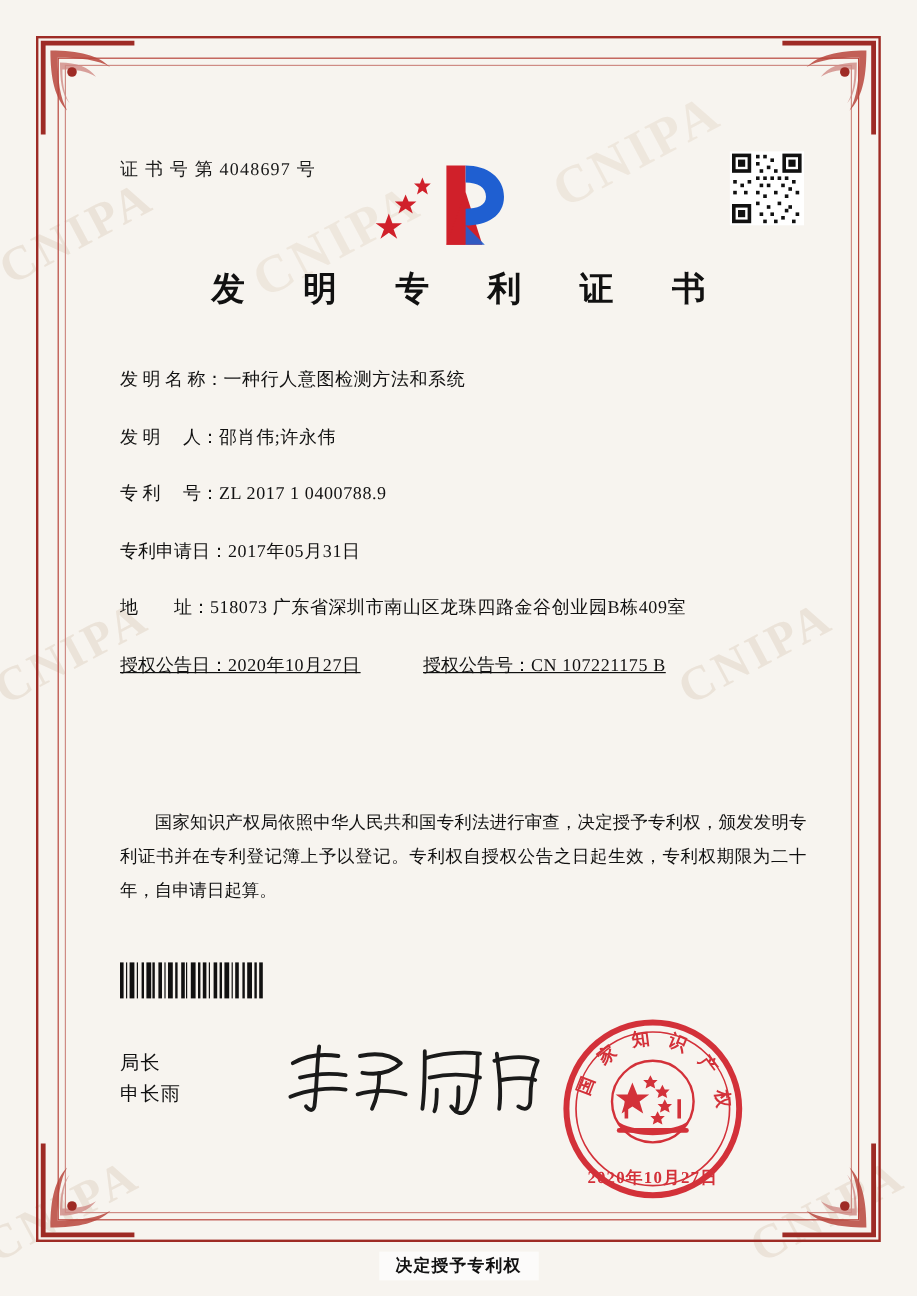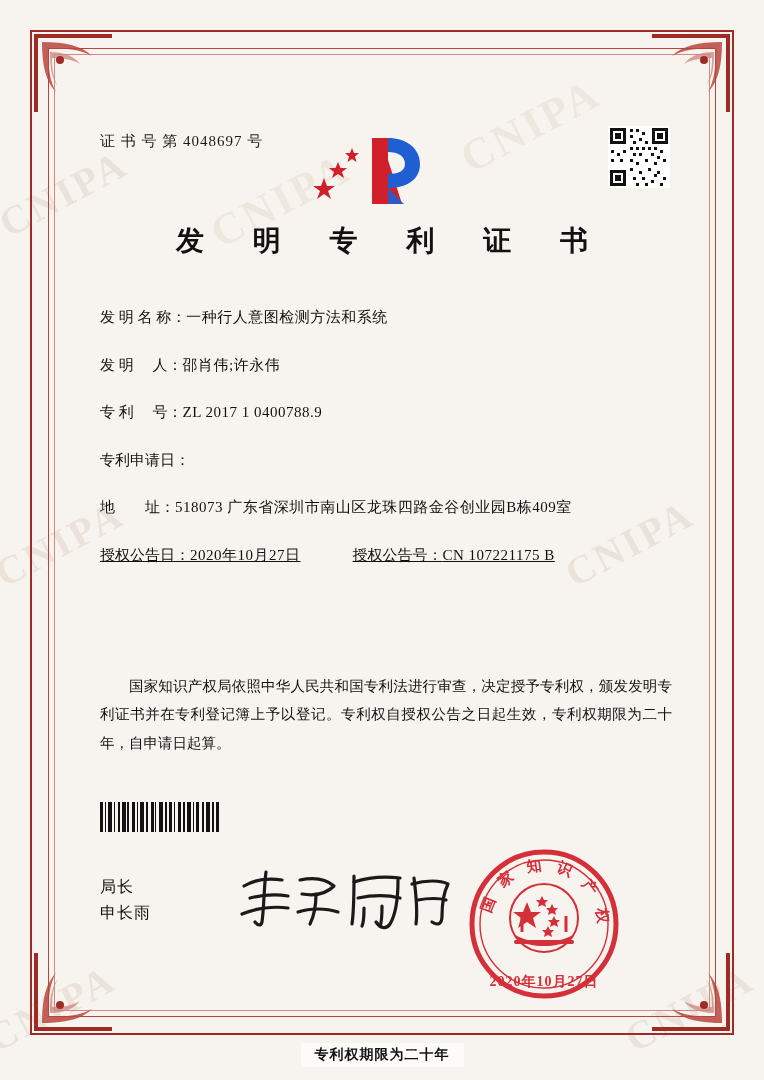--- a/index.html
+++ b/index.html
@@ -346,20 +346,21 @@
       <div class="f-value">邵肖伟;许永伟</div>
     </div>
 
     <div class="field-row">
       <div class="f-label">专 利     号：</div>
       <div class="f-value">ZL 2017 1 0400788.9</div>
     </div>
 
     <div class="field-row">
       <div class="f-label">专利申请日：</div>
+      <div class="f-value">2017年05月31日</div>
     </div>
 
 
     <div class="field-row">
       <div class="f-label">地        址：</div>
       <div class="f-value">518073 广东省深圳市南山区龙珠四路金谷创业园B栋409室</div>
     </div>
 
     <div class="row-split">
       <div class="half">
@@ -487,14 +488,14 @@
         </text>
 
         <text x="90" y="152" text-anchor="middle" font-family="'Liberation Serif', serif" font-size="14" font-weight="700" fill="#d0202a" letter-spacing="1">2020年10月27日</text>
       </g>
     </svg>
   </div>
 
 </div>
 
 <div class="footer-note">
-  <span>专利权期限为二十年</span>
+  <span>决定授予专利权</span>
 </div>
 
 </body></html>

